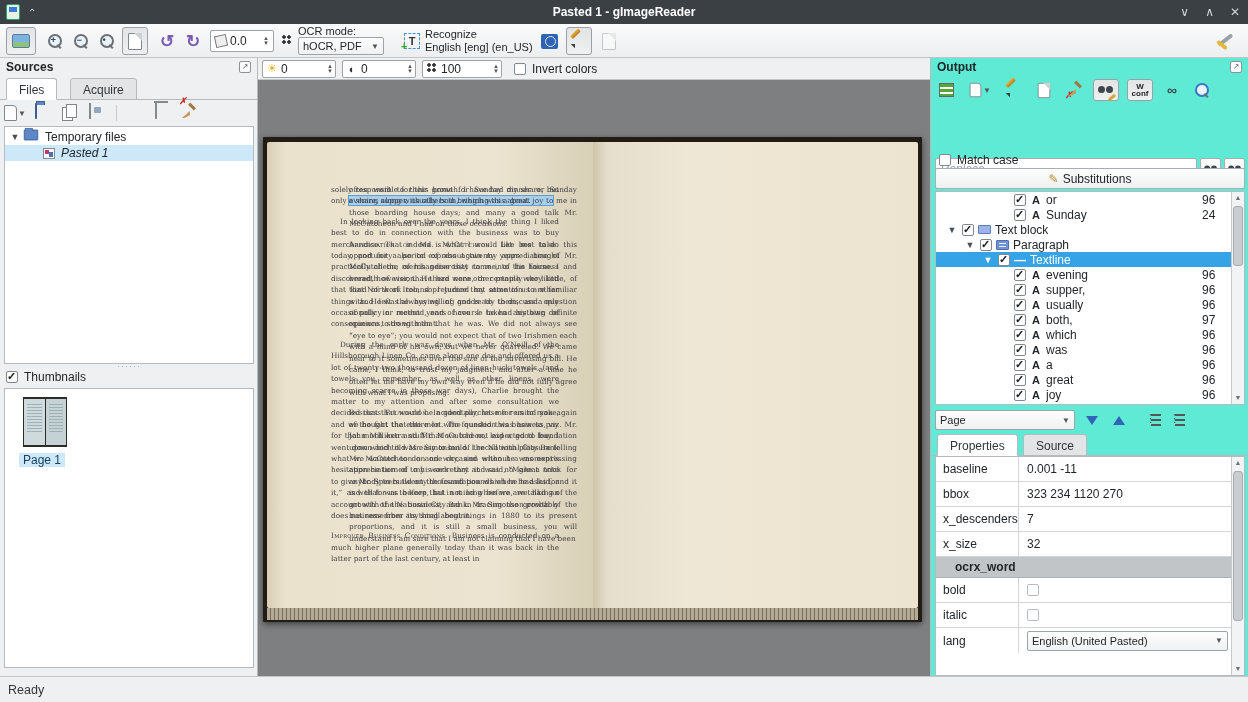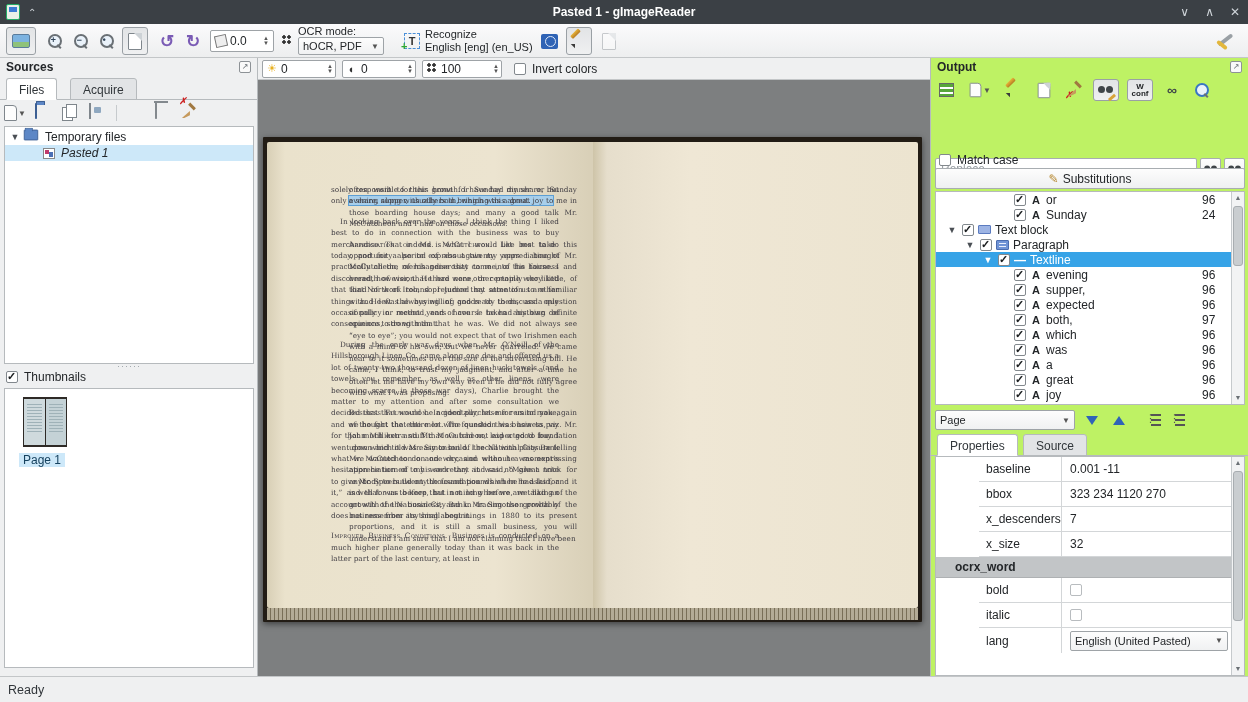--- a/index.html
+++ b/index.html
@@ -113,21 +113,21 @@
   #book .edge { position:absolute; left:4px; right:4px; bottom:2px; height:12px; background:repeating-linear-gradient(90deg,#d8cfb6 0 3px,#8f8468 3px 4px); opacity:.8; }
   .btext { position:absolute; font-family:"DejaVu Serif", serif; font-size:7.3px; line-height:11.4px; color:#403d43; text-align:justify; }
   #textL { left:86px; top:47px; width:228px; }
   #textR { left:68px; top:47px; width:228px; }
   .btext p { margin-bottom:9px; }
   .lead { font-variant:small-caps; letter-spacing:.3px; }
   .ind { text-indent:9px; }
   .hl { background:#a8cfeb; outline:1px solid #5d9fd4; }
 
   
-  #output { left:930px; top:58px; width:318px; height:618px; border-left:1px solid #b6babd; background:#bef264; }
+  #output { left:930px; top:58px; width:318px; height:618px; border-left:1px solid #b6babd; background:#5eead4; }
   #out-toolbar { position:absolute; left:4px; top:20px; height:24px; display:flex; align-items:center; gap:8px; }
   .obtn { width:22px; height:22px; display:flex; align-items:center; justify-content:center; position:relative; }
   .obtn.sunken { border:1px solid #9aa0a5; border-radius:3px; background:linear-gradient(#e2e4e6,#eff0f1); width:26px; }
   .listarr { width:15px; height:14px; background:repeating-linear-gradient(#57a639 0 3px,#fff 3px 5px); border:1px solid #666; }
   .binoc { width:16px; height:12px; position:relative; }
   .binoc::before { content:""; position:absolute; left:0; top:2px; width:7px; height:7px; border-radius:50%; background:#3f4549; }
   .binoc::after { content:""; position:absolute; right:1px; top:2px; width:7px; height:7px; border-radius:50%; background:#3f4549; }
   .binoc .pen { position:absolute; right:-2px; bottom:-3px; width:8px; height:3px; background:#d8a33a; transform:rotate(-40deg); }
   .wconf { font-size:8px; line-height:7px; font-weight:bold; text-align:center; }
   .inf { font-size:14px; font-weight:bold; color:#3f4549; }
@@ -160,21 +160,21 @@
   .vscroll .thumbbar { position:absolute; left:1px; width:10px; background:#c9cdd0; border:1px solid #a8adb1; border-radius:3px; }
 
   #pagerow { position:absolute; left:4px; top:351px; width:310px; height:22px; display:flex; align-items:center; gap:6px;text-align:right; }
   #pagecombo { width:140px; height:20px; }
   .treebtn { width:18px; height:16px; position:relative; }
   .treebtn i { position:absolute; left:6px; top:2px; width:10px; height:12px; background:repeating-linear-gradient(#555 0 2px,transparent 2px 5px); }
   .treebtn::before { content:"⋮"; position:absolute; left:0; top:0; font-size:11px; color:#555; }
 
   #out-tabs { position:absolute; left:0; top:376px; width:318px; height:22px; }
   #proptable { position:absolute; left:4px; top:398px; width:310px; height:220px; background:#fff; border:1px solid #b6babd; overflow:hidden; }
-  .prow { display:flex; border-bottom:1px solid #d3d6d8; height:25px; align-items:center;margin-left:43px; }
+  .prow { display:flex; border-bottom:1px solid #d3d6d8; height:25px; align-items:center; }
   .pkey { width:83px; padding-left:7px; border-right:1px solid #d3d6d8; align-self:stretch; display:flex; align-items:center; }
   .pval { flex:1; padding-left:8px; display:flex; align-items:center; }
   .psection { height:21px; background:#c2c5c7; border-bottom:1px solid #aeb1b3; font-weight:bold; padding-left:19px; display:flex; align-items:center; }
   .langcombo { flex:1; margin:2px 16px 2px 0; height:20px; }
 
   
   #statusbar { left:0; top:676px; width:1248px; height:26px; border-top:1px solid #c3c6c8; background:#eff0f1; display:flex; align-items:center; padding-left:8px; font-size:12.5px; color:#31363a; }
 </style>
 </head>
 <body>
@@ -458,21 +458,21 @@
           <span class="ind3"></span>
           <span class="cb chk"></span>
           <span class="wA">A</span>
           <span class="tlabel">supper,</span>
           <span class="tconf">96</span>
         </div>
       <div class="trow">
           <span class="ind3"></span>
           <span class="cb chk"></span>
           <span class="wA">A</span>
-          <span class="tlabel">expected</span>
+          <span class="tlabel">usually</span>
           <span class="tconf">96</span>
         </div>
       <div class="trow">
           <span class="ind3"></span>
           <span class="cb chk"></span>
           <span class="wA">A</span>
           <span class="tlabel">both,</span>
           <span class="tconf">97</span>
         </div>
       <div class="trow">

